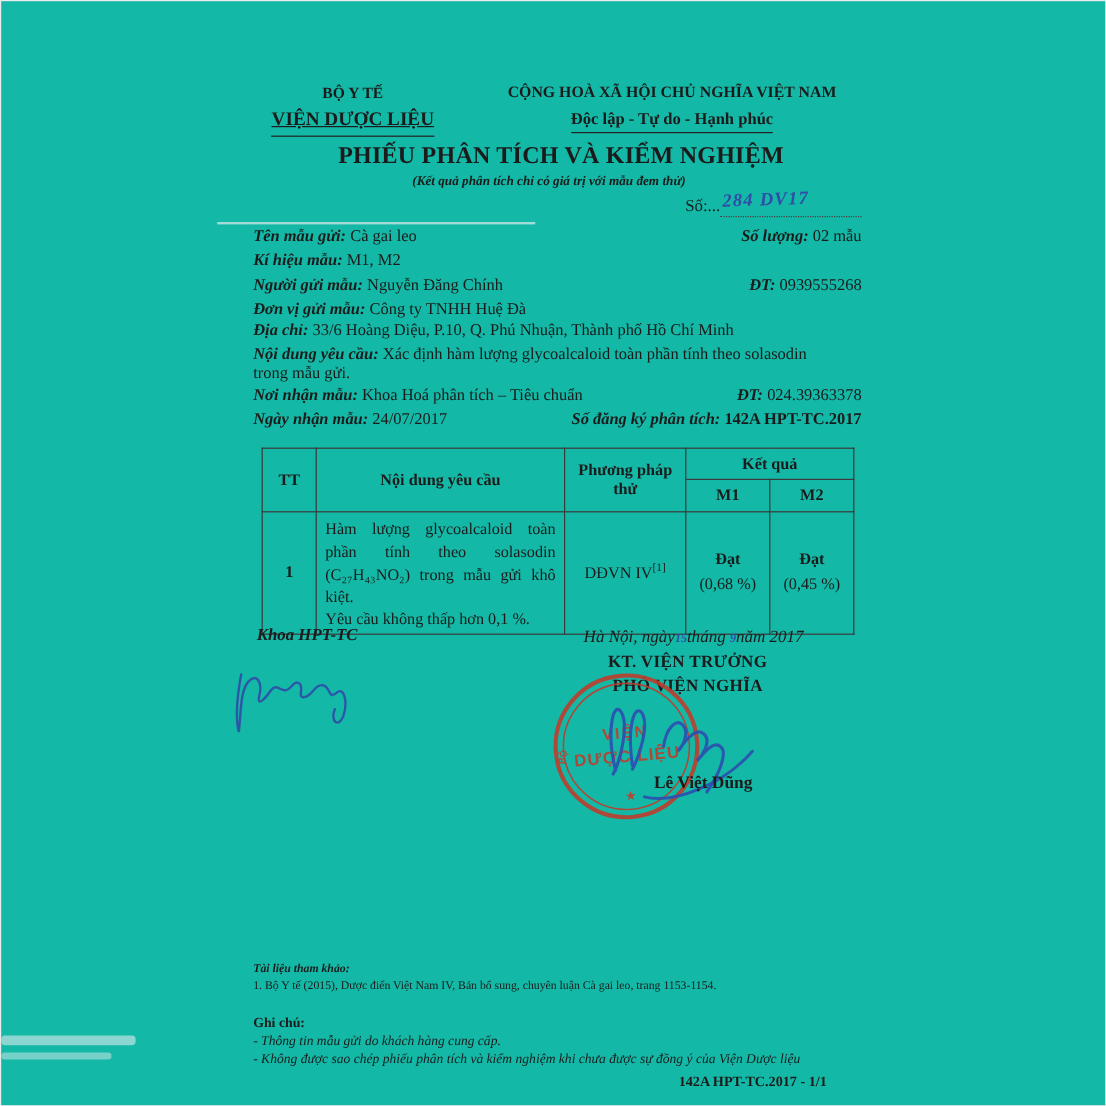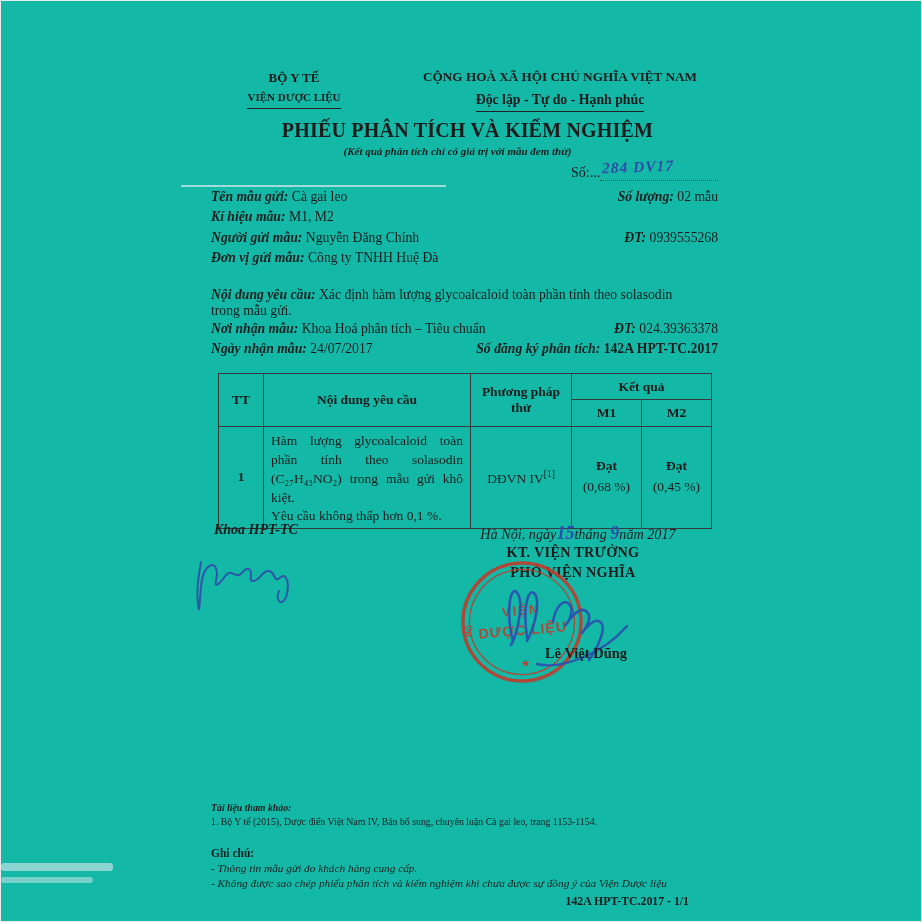--- a/index.html
+++ b/index.html
@@ -6,21 +6,21 @@
   .page{
     position:relative;width:922px;height:922px;background:#14b8a6;
     font-family:"Liberation Serif","DejaVu Serif",serif;color:#1b1b1b;
     overflow:hidden;border:1px solid #ececec;box-sizing:border-box;
   }
   .abs{position:absolute;}
   .b{font-weight:bold;}
   .i{font-style:italic;}
   
   .org-block{left:213px;top:68px;width:160px;text-align:center;font-weight:bold;font-size:13px;line-height:1.45;}
-  .org-under{display:inline-block;border-bottom:1.4px solid #222;padding-bottom:2px;font-size:11px;}
+  .org-under{display:inline-block;border-bottom:1.4px solid #222;padding-bottom:2px;font-size:16px;text-decoration:underline;}
   .rep-block{left:398px;top:66px;width:322px;text-align:center;font-weight:bold;line-height:1.5;}
   .rep1{font-size:13.2px;}
   .rep2{display:inline-block;font-size:13.8px;border-bottom:1.4px solid #222;padding-bottom:1px;}
   .doc-title{left:213px;top:118px;width:507px;text-align:center;font-weight:bold;font-size:20px;letter-spacing:.2px;}
   .doc-sub{left:213px;top:144px;width:487px;text-align:center;font-style:italic;font-size:11px;font-weight:bold;}
   .num-line{left:570px;top:163px;font-size:14px;}
   .num-dots{display:inline-block;width:118px;border-bottom:1.6px dotted #444;position:relative;height:16px;vertical-align:bottom;}
   .num-hand{position:absolute;left:2px;top:-6px;color:#2f4da8;font-style:italic;font-weight:bold;font-size:15.5px;transform:rotate(-2deg);letter-spacing:1px;white-space:nowrap;}
   
   .row{left:210px;width:507px;font-size:13.7px;display:flex;justify-content:space-between;white-space:nowrap;}
@@ -29,21 +29,21 @@
   table.res{position:absolute;left:217px;top:372px;border-collapse:collapse;table-layout:fixed;}
   table.res td,table.res th{border:1.5px solid #3a3a3a;font-size:13.5px;padding:2px 5px;vertical-align:middle;}
   th.h{font-weight:bold;text-align:center;font-size:13.8px;}
   .cell-content{text-align:justify;line-height:1.42;}
   .cell-center{text-align:center;}
   .res-val{font-weight:normal;}
   sup.ref{font-size:9.5px;vertical-align:super;}
   
   .dept{left:213px;top:521px;font-weight:bold;font-style:italic;font-size:14px;}
   .date-line{left:427px;top:522px;width:300px;text-align:center;font-style:italic;font-size:14.2px;white-space:nowrap;}
-  .hand{color:#2f4da8;font-weight:bold;font-size:18px;font-style:italic;}
+  .hand{color:#2f4da8;font-weight:bold;font-size:10px;font-style:italic;}
   .kt{left:427px;top:543px;width:290px;text-align:center;font-weight:bold;font-size:14.2px;letter-spacing:.3px;}
   .pho{left:427px;top:563px;width:290px;text-align:center;font-weight:bold;font-size:14.2px;letter-spacing:.3px;}
   .signer{left:500px;top:644px;width:170px;text-align:center;font-weight:bold;font-size:14.5px;}
   
   .ft-small{font-size:9.8px;}
   .ft-ref-title{left:210px;top:801px;font-weight:bold;font-style:italic;}
   .ft-ref{left:210px;top:815px;width:480px;}
   .ft-note-title{left:210px;top:846px;font-weight:bold;font-size:11.5px;}
   .ft-note1{left:210px;top:861px;font-style:italic;font-size:11.3px;}
   .ft-note2{left:210px;top:876px;font-style:italic;font-size:11.3px;}
@@ -84,20 +84,23 @@
 
   <div class="abs row" style="top:229px;">
     <span class="seg"><span class="lab">Người gửi mẫu:</span> <span>Nguyễn Đăng Chính</span></span>
     <span class="seg"><span class="lab">ĐT:</span> <span>0939555268</span></span>
   </div>
 
   <div class="abs row" style="top:249px;">
     <span class="seg"><span class="lab">Đơn vị gửi mẫu:</span> <span>Công ty TNHH Huệ Đà</span></span>
   </div>
 
+  <div class="abs row" style="top:266px;">
+    <span class="seg"><span class="lab">Địa chỉ:</span> <span>33/6 Hoàng Diệu, P.10, Q. Phú Nhuận, Thành phố Hồ Chí Minh</span></span>
+  </div>
 
   <div class="abs row" style="top:302px;">
     <span class="seg">trong mẫu gửi.</span>
   </div>
   <div class="abs row" style="top:286px;">
     <span class="seg"><span class="lab">Nội dung yêu cầu:</span> <span>Xác định hàm lượng glycoalcaloid toàn phần tính theo solasodin</span></span>
   </div>
 
   <div class="abs row" style="top:320px;">
     <span class="seg"><span class="lab">Nơi nhận mẫu:</span> <span>Khoa Hoá phân tích – Tiêu chuẩn</span></span>

